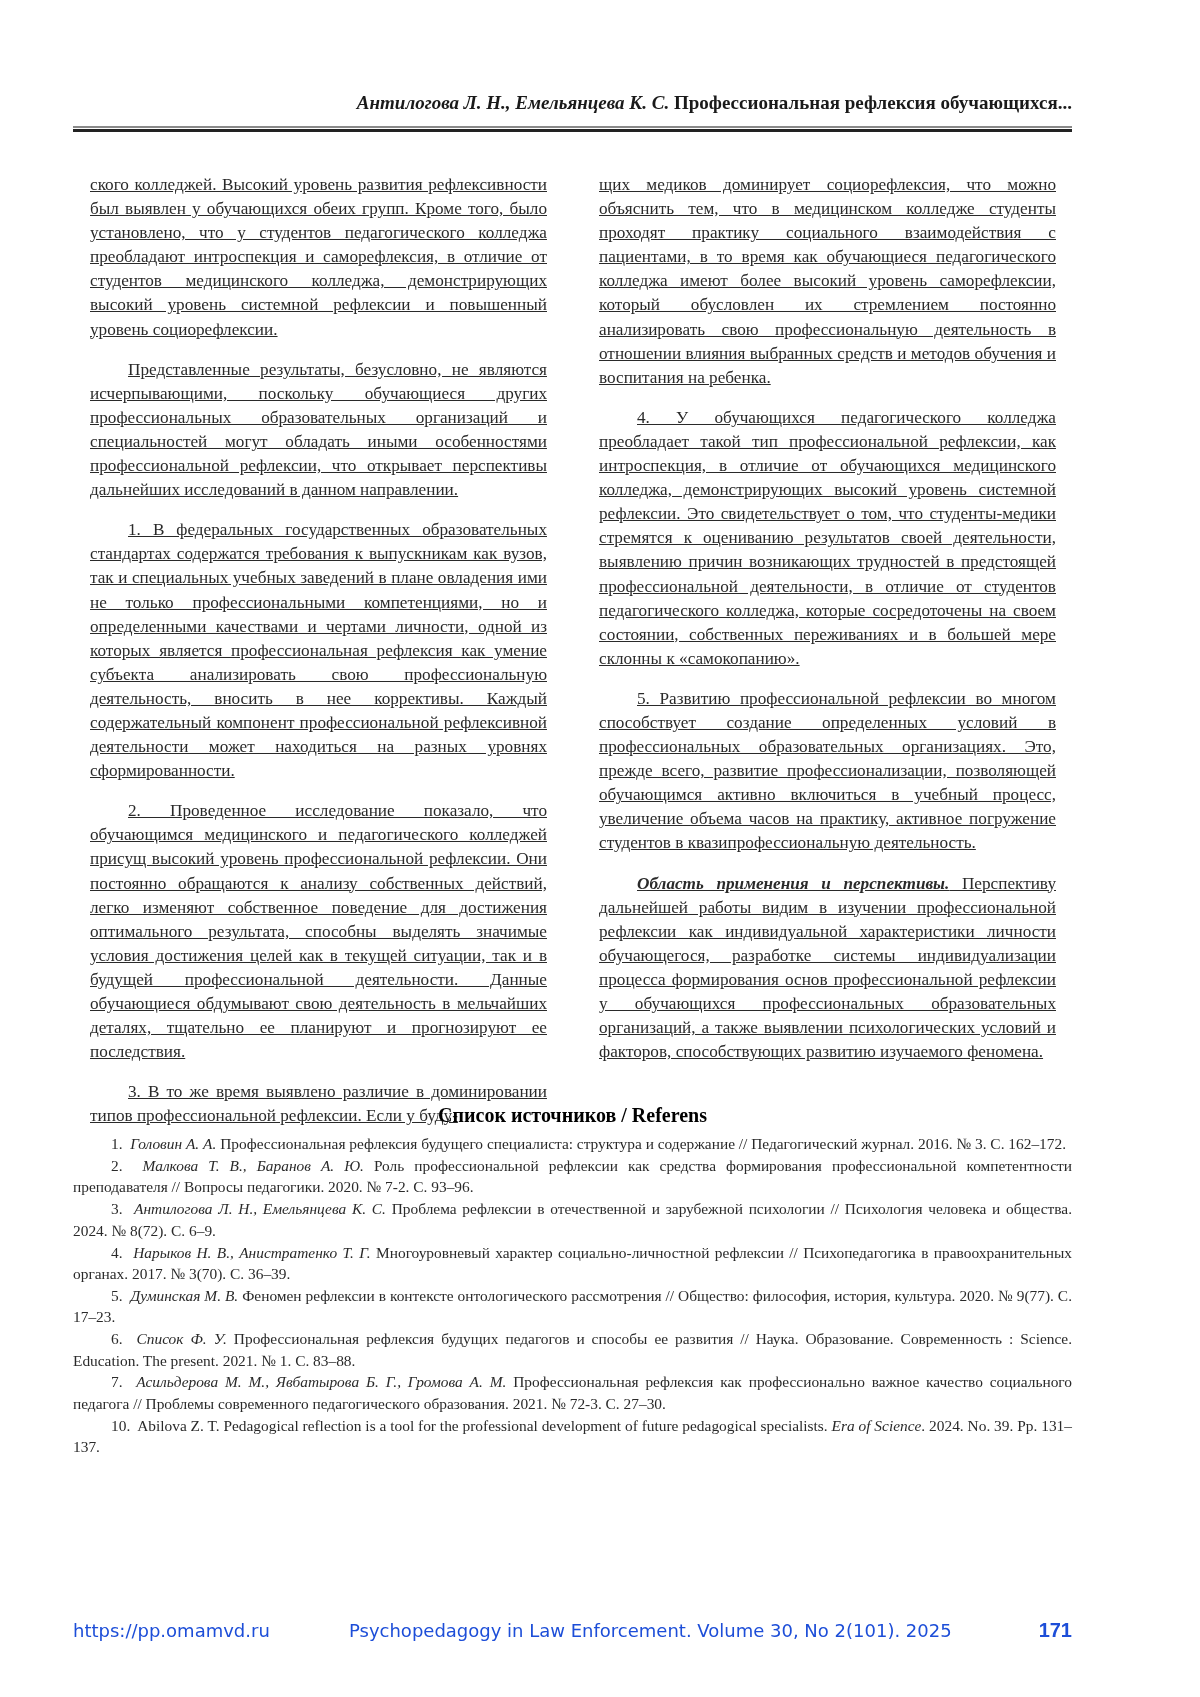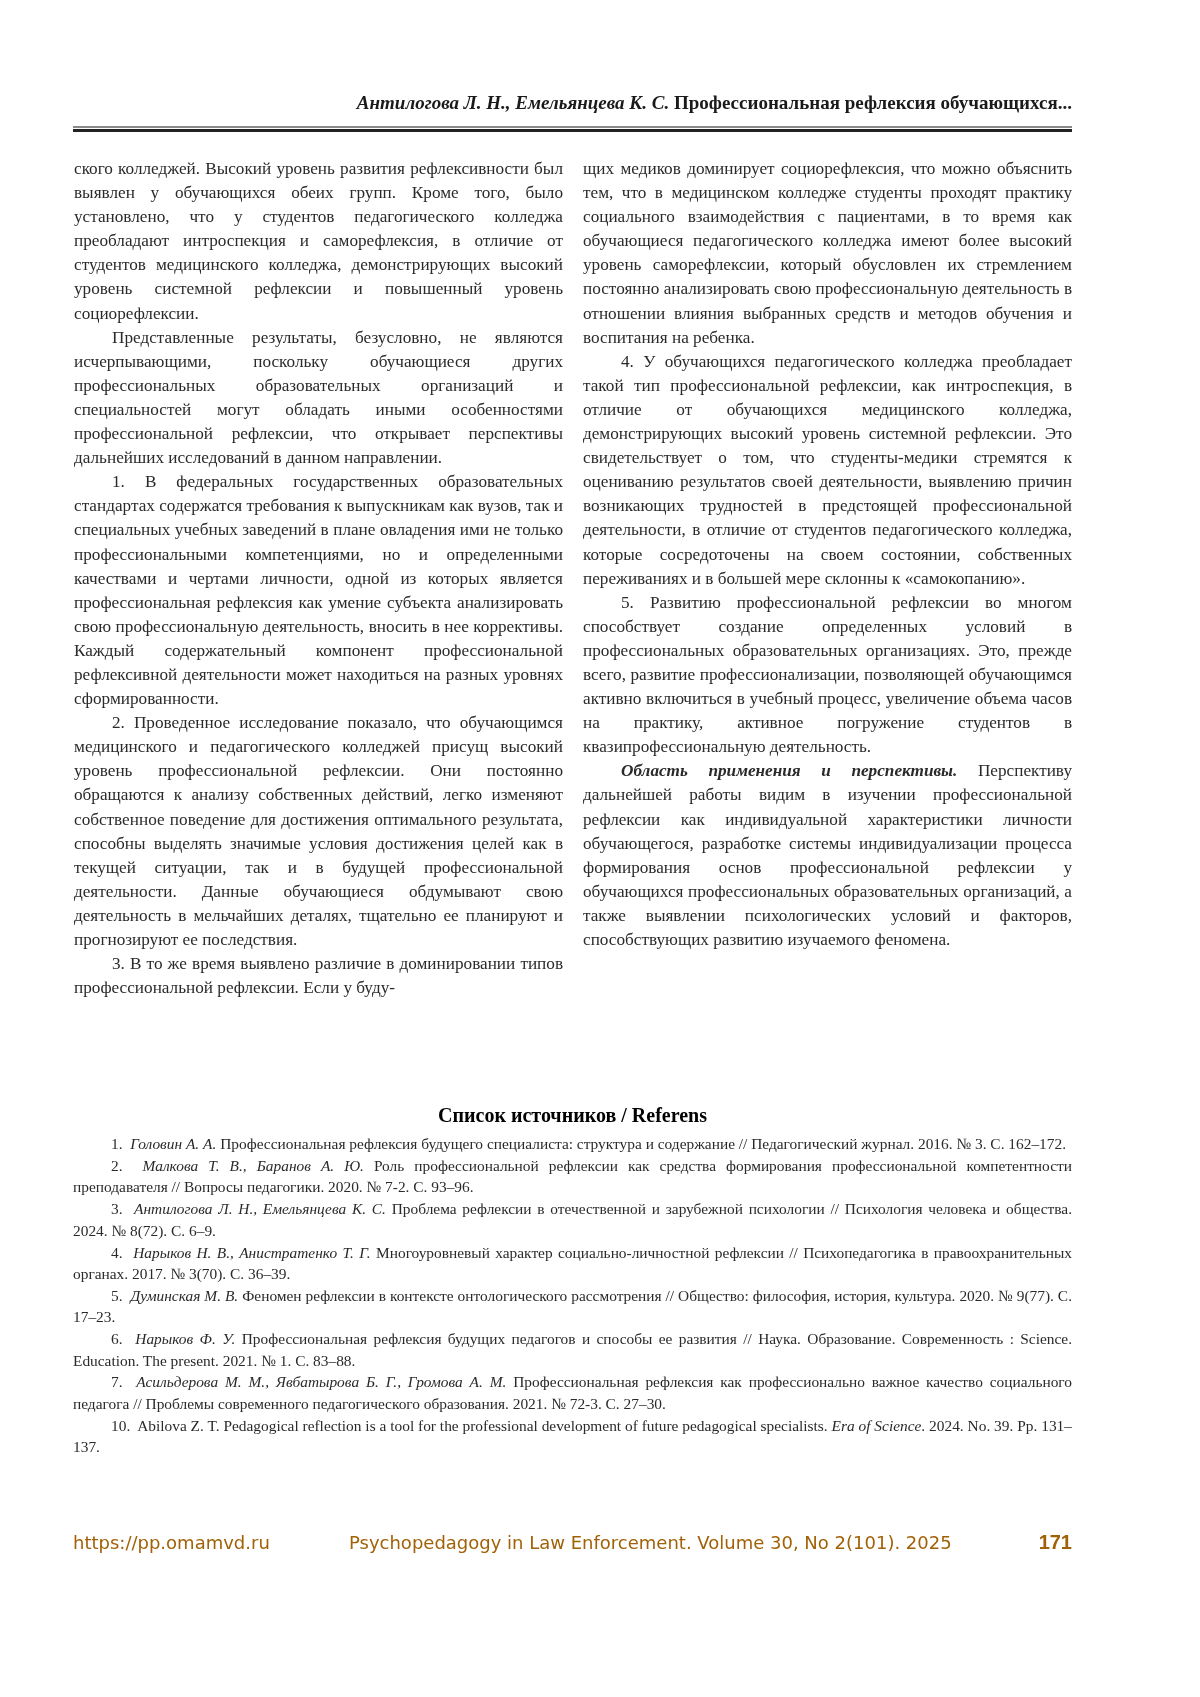--- a/index.html
+++ b/index.html
@@ -13,39 +13,39 @@
   .running-head .title { font-weight: bold; }
   .rule-thin { position: absolute; left: 73px; top: 126px; width: 999px; height: 2px; background: #8a8a8a; }
   .rule-thick { position: absolute; left: 73px; top: 129px; width: 999px; height: 3px; background: #222; }
   .col {
     position: absolute; top: 157px; width: 489px;
     font-family: "Liberation Serif", serif; font-size: 17.2px; line-height: 24.1px;
     text-align: justify; color: #2a2a2a;
   }
   .col.left { left: 74px; }
   .col.right { left: 583px; }
-  .col p { margin: 0; text-indent: 38px; hyphens: auto; }
+  .col p { margin: 16px; text-indent: 38px; hyphens: auto; text-decoration: underline; }
   .col p.cont { text-indent: 0; }
   .col p.heading { font-weight: bold; }
   .col .lead { font-weight: bold; font-style: italic; }
   .refs-title {
     position: absolute; left: 73px; top: 1104px; width: 999px; text-align: center;
     font-family: "Liberation Serif", serif; font-size: 20px; font-weight: bold; color: #000000;
   }
   .refs {
     position: absolute; left: 73px; top: 1133px; width: 999px;
     font-family: "Liberation Serif", serif; font-size: 15.4px; line-height: 21.4px;
     text-align: justify; color: #2a2a2a;
   }
   .refs .ref { margin: 0 0 0.5px 0; text-indent: 38px; }
   .refs .ref .auth { font-style: italic; margin-top: 28px; }
   .refs .ref .ital { font-style: italic; }
   .footer {
-    position: absolute; left: 73px; top: 1532px; width: 999px; height: 26px;
-    font-family: "DejaVu Sans", sans-serif; font-size: 18px; color: #a16207;
+    position: absolute; left: 73px; top: 1620px; width: 999px; height: 26px;
+    font-family: "DejaVu Sans", sans-serif; font-size: 18px; color: #1d4ed8;
   }
   .footer .url { position: absolute; left: 0; top: 0; }
   .footer .journal { position: absolute; left: 276px; top: 0; text-align: center; }
   .footer .pagenum { position: absolute; right: 0; top: -1px; font-weight: bold; font-size: 20px; font-family: "Liberation Sans", sans-serif; }
 </style>
 </head>
 <body>
 
 <div class="page">
 
@@ -72,21 +72,21 @@
   </div>
 
   <div class="refs-title">Список источников / Referens</div>
 
   <div class="refs">
     <p class="ref"><span>1.</span>&nbsp; <span class="auth">Головин А. А.</span><span> Профессиональная рефлексия будущего специалиста: структура и содержание // Педагогический журнал. 2016. № 3. С. 162–172.</span></p>
     <p class="ref"><span>2.</span>&nbsp; <span class="auth">Малкова Т. В., Баранов А. Ю.</span><span> Роль профессиональной рефлексии как средства формирования профессиональной компетентности преподавателя // Вопросы педагогики. 2020. № 7-2. С. 93–96.</span></p>
     <p class="ref"><span>3.</span>&nbsp; <span class="auth">Антилогова Л. Н., Емельянцева К. С.</span><span> Проблема рефлексии в отечественной и зарубежной психологии // Психология человека и общества. 2024. № 8(72). С. 6–9.</span></p>
     <p class="ref"><span>4.</span>&nbsp; <span class="auth">Нарыков Н. В., Анистратенко Т. Г.</span><span> Многоуровневый характер социально-личностной рефлексии // Психопедагогика в правоохранительных органах. 2017. № 3(70). С. 36–39.</span></p>
     <p class="ref"><span>5.</span>&nbsp; <span class="auth">Думинская М. В.</span><span> Феномен рефлексии в контексте онтологического рассмотрения // Общество: философия, история, культура. 2020. № 9(77). С. 17–23.</span></p>
-    <p class="ref"><span>6.</span>&nbsp; <span class="auth">Нарыков Ф. У.</span><span> Профессиональная рефлексия будущих педагогов и способы ее развития // Наука. Образование. Современность : Science. Education. The present. 2021. № 1. С. 83–88.</span></p>
+    <p class="ref"><span>6.</span>&nbsp; <span class="auth">Список Ф. У.</span><span> Профессиональная рефлексия будущих педагогов и способы ее развития // Наука. Образование. Современность : Science. Education. The present. 2021. № 1. С. 83–88.</span></p>
     <p class="ref"><span>7.</span>&nbsp; <span class="auth">Асильдерова М. М., Явбатырова Б. Г., Громова А. М.</span><span> Профессиональная рефлексия как профессионально важное качество социального педагога // Проблемы современного педагогического образования. 2021. № 72-3. С. 27–30.</span></p>
     <p class="ref"><span>10.</span>&nbsp; <span>Abilova Z. T. Pedagogical reflection is a tool for the professional development of future pedagogical specialists. </span><span class="ital">Era of Science</span><span>. 2024. No. 39. Pp. 131–137.</span></p>
   </div>
 
   <div class="footer">
     <span class="url">https://pp.omamvd.ru</span>
     <span class="journal">Psychopedagogy in Law Enforcement. Volume 30, No 2(101). 2025</span>
     <span class="pagenum">171</span>
   </div>
 

